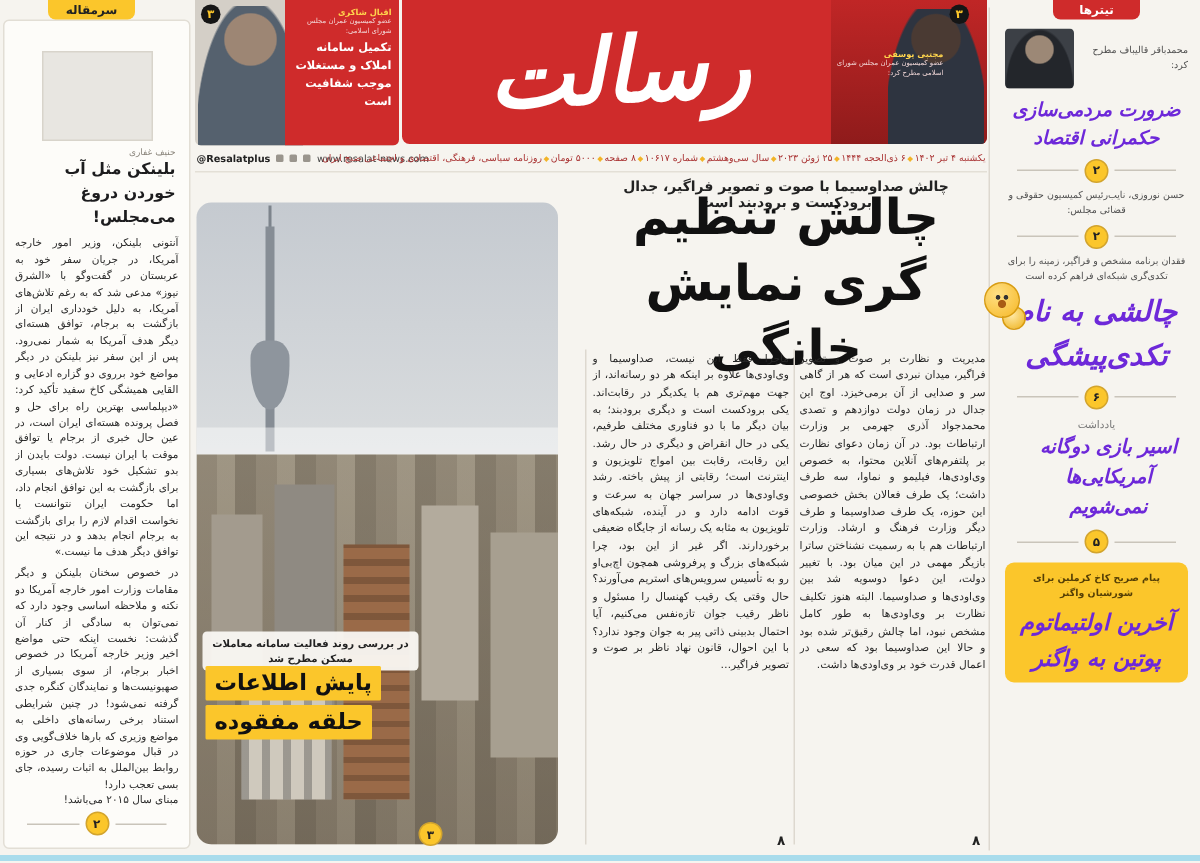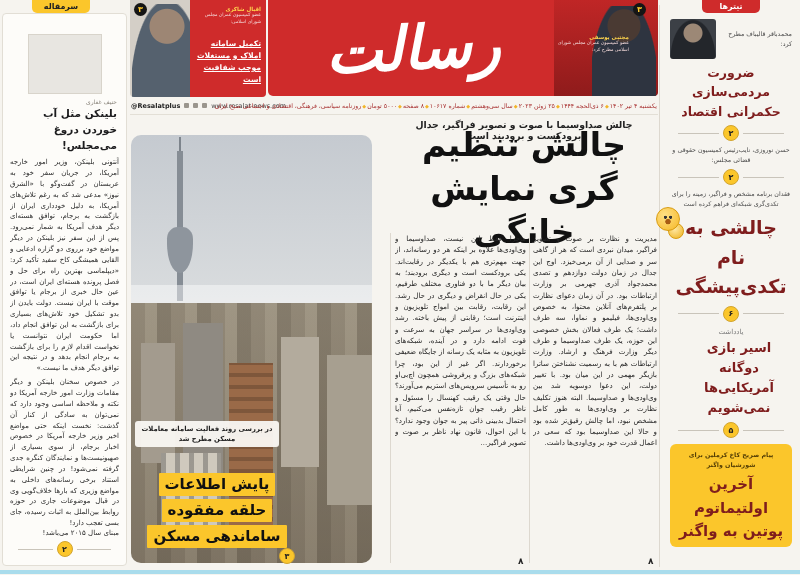--- a/index.html
+++ b/index.html
@@ -13,21 +13,21 @@
         color:#fff;font-size:60px;font-weight:bold;font-style:italic;transform:rotate(-3deg);}
   
   .teaser-r{right:0;top:0;width:104px;height:96px;border-radius:0 0 4px 0;overflow:hidden;
             background:linear-gradient(180deg,#c02626,#8f1b1b);}
   .teaser-r .sil{right:2px;top:6px;width:64px;height:90px;
       background:radial-gradient(circle at 50% 22%,#4a3a33 16px,transparent 17px),
                  radial-gradient(ellipse at 50% 95%,#2e3440 34px,transparent 35px);}
   .teaser-r .txt{left:3px;top:34px;width:72px;text-align:right;}
   .t-name{color:#ffd54d;font-size:5.5px;font-weight:bold;display:block;}
   .t-kicker{color:#f3d9d9;font-size:4.6px;display:block;line-height:1.5;}
-  .t-title{color:#fff;font-size:7.6px;font-weight:bold;display:block;line-height:1.6;margin-top:12px;text-decoration:underline;}
+  .t-title{color:#fff;font-size:7.6px;font-weight:bold;display:block;line-height:1.6;margin-top:0;}
   .badge-black{width:13px;height:13px;border-radius:50%;background:#151515;color:#fcc62a;
                font-size:8px;font-weight:bold;display:flex;align-items:center;justify-content:center;}
   
   .teaser-l{left:130px;top:0;width:136px;height:97px;border-radius:0 0 4px 4px;overflow:hidden;
             background:#d4cfc7;}
   .teaser-l .sil{left:2px;top:4px;width:70px;height:93px;
       background:radial-gradient(circle at 50% 24%,#9d8674 17px,transparent 18px),
                  radial-gradient(ellipse at 50% 98%,#55616e 36px,transparent 37px);}
   .teaser-l .panel{right:0;top:0;width:76px;height:97px;background:#cf2b2b;padding:6px 5px;box-sizing:border-box;text-align:right;}
   
@@ -86,30 +86,30 @@
   .b1{left:10px;top:40px;width:34px;height:120px;background:#a39b8e;}
   .b2{left:52px;top:20px;width:40px;height:160px;background:#8f8a82;}
   .b3{left:98px;top:60px;width:44px;height:170px;background:#9a6a48;
       background-image:repeating-linear-gradient(0deg,rgba(0,0,0,.18) 0 4px,transparent 4px 12px);}
   .b4{left:150px;top:34px;width:38px;height:130px;background:#b3ab9d;}
   .b5{left:196px;top:52px;width:50px;height:150px;background:#a79f90;}
   .b6{left:30px;top:150px;width:60px;height:80px;background:#cfc9bd;
       background-image:repeating-linear-gradient(90deg,rgba(60,60,60,.35) 0 5px,transparent 5px 14px);}
   .photo-kicker{left:4px;top:286px;width:138px;background:rgba(250,248,243,.95);border-radius:3px;
                 padding:3px 3px;font-size:6.8px;font-weight:bold;text-align:center;line-height:1.5;color:#222;}
-  .photo-caption{left:6px;top:335px;width:160px;text-align:center;}
+  .photo-caption{left:6px;top:306px;width:160px;text-align:left;}
   .cap-line{display:inline-block;background:#fbc62b;color:#111;font-size:15px;font-weight:bold;
             padding:2px 6px 3px;margin-top:3px;border-radius:1px;}
   .photo-page{left:279px;top:548px;}
   
   .sidebar{right:0;top:0;width:138px;height:575px;box-sizing:border-box;padding:0 8px;text-align:center;}
   .tab-titr{background:#cf2b2b;color:#fff;width:50px;margin:0 auto;border-radius:0 0 5px 5px;
             font-size:8px;font-weight:bold;padding:2px 4px;}
   .sb-kicker{font-size:6.3px;color:#4c4c4c;line-height:1.6;}
-  .sb-title{font-weight:bold;color:#7f1d1d;line-height:1.55;}
+  .sb-title{font-weight:bold;color:#6d28d9;line-height:1.55;font-style:italic;}
   .row1{display:flex;align-items:center;gap:4px;margin-top:6px;}
   .sb-photo{width:46px;height:40px;flex:none;border-radius:3px;background:#3c4046;
       background-image:radial-gradient(circle at 50% 35%,#9c8876 9px,transparent 10px),
                        radial-gradient(ellipse at 50% 100%,#23262b 22px,transparent 23px);}
   .note-label{font-size:7px;color:#777;margin:6px 0 2px;}
   .ybox{background:#fbc62b;border-radius:6px;margin-top:6px;padding:6px 5px 4px;}
   .ybox .sb-kicker{color:#553f05;font-weight:bold;}
   .emoji{width:22px;height:22px;border-radius:50%;border:1px solid #d89c12;z-index:2;
       background:radial-gradient(circle at 38% 42%,#333 1.3px,transparent 1.8px),
                  radial-gradient(circle at 62% 42%,#333 1.3px,transparent 1.8px),
@@ -207,21 +207,20 @@
     <div class="bld b2"></div>
     <div class="bld b3"></div>
     <div class="bld b4"></div>
     <div class="bld b5"></div>
     <div class="bld b6"></div>
   </div>
   <div class="abs photo-kicker rtl">در بررسی روند فعالیت سامانه معاملات مسکن مطرح شد</div>
   <div class="abs photo-caption rtl">
     <span class="cap-line">پایش اطلاعات</span><br>
     <span class="cap-line">حلقه مفقوده</span><br>
-    <span class="cap-line">ساماندهی مسکن</span>
   </div>
 </div>
 <div class="abs num-circle photo-page">۳</div>
 
 <div class="abs vline v3"></div>
 <div class="abs sidebar rtl">
   <div class="tab-titr">تیترها</div>
 
   <div>
     <div class="row1">

